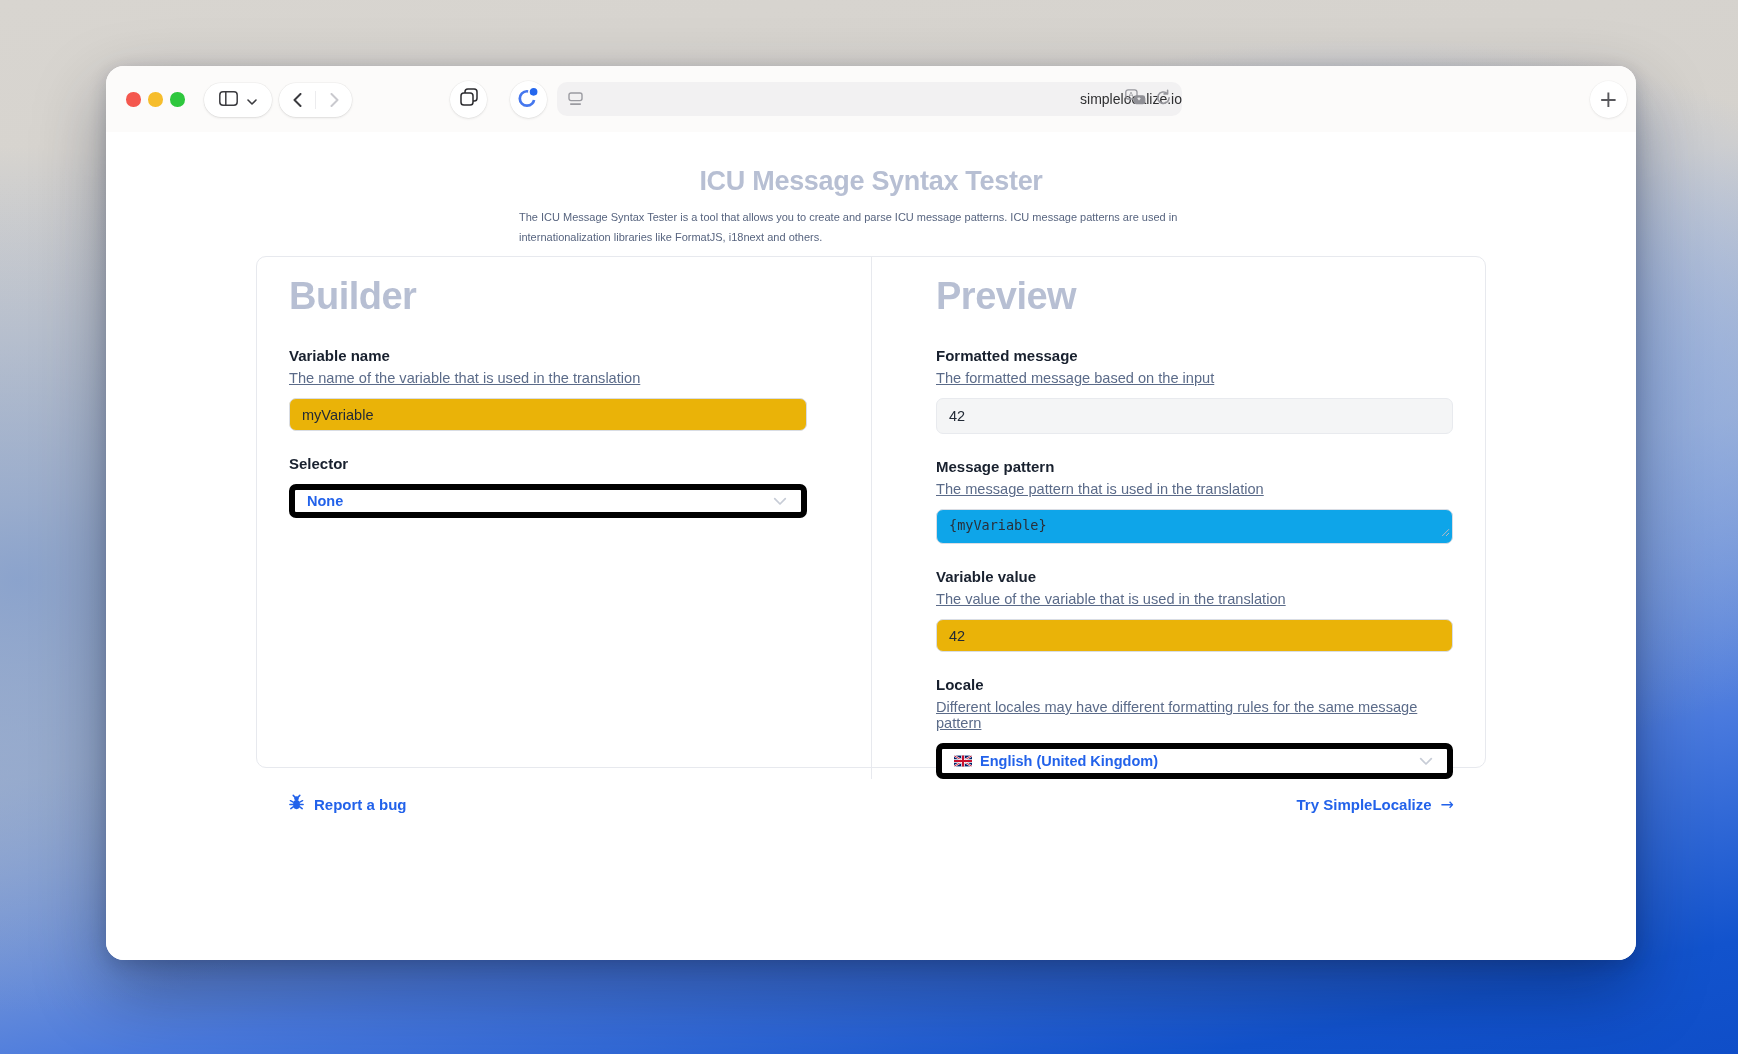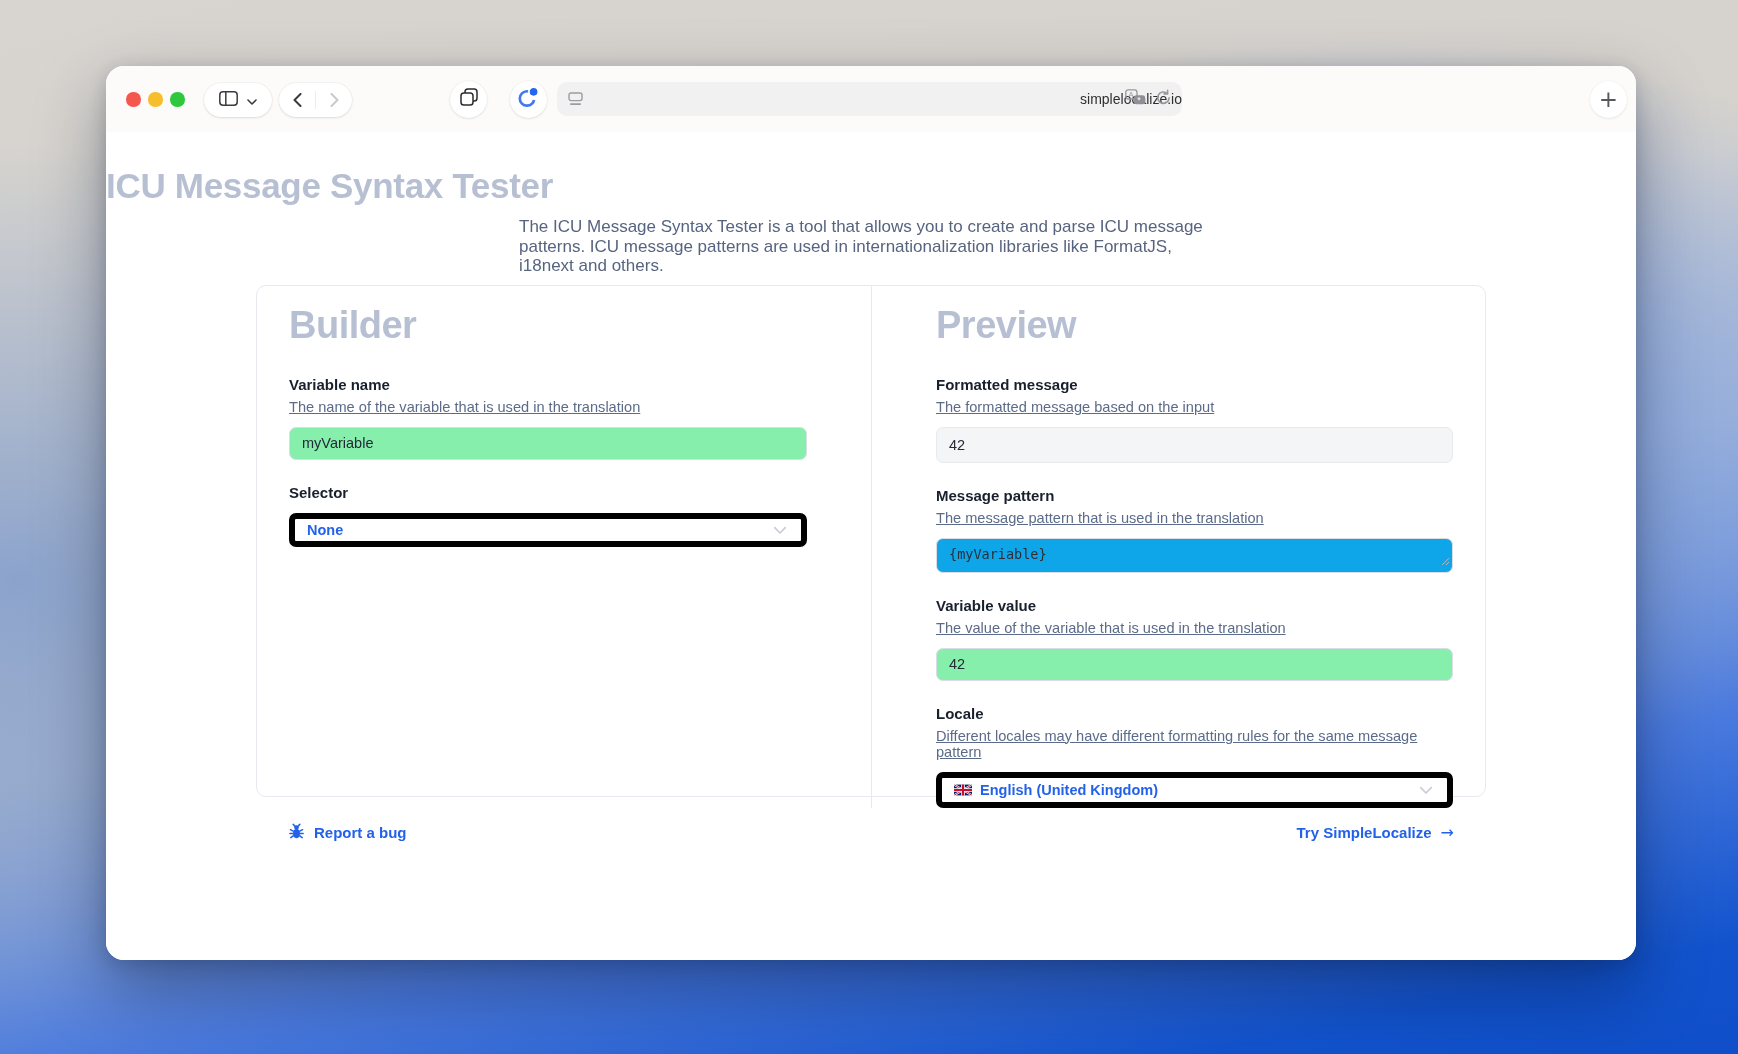--- a/index.html
+++ b/index.html
@@ -56,26 +56,26 @@
     background:#f2f1f2; border-radius:10px; display:flex; align-items:center;
   }
   .urlbar .left-ico { position:absolute; left:11px; top:10px; }
   .url-text { flex:1; text-align:right; font-size:14px; color:#2f2f31; }
   .url-right { position:absolute; right:10px; top:0; height:34px; display:flex; align-items:center; gap:9px; }
 
   
   .content { height:828px; background:#fff; }
 
   .page-title {
-    padding-top:34px; text-align:left;
-    font-size:35px; font-weight:700; letter-spacing:-0.3px; color:#b7bfd3;
+    padding-top:34px; text-align:center;
+    font-size:27px; font-weight:700; letter-spacing:-0.3px; color:#b7bfd3;
   }
   .page-subtitle {
     width:704px; margin:11px auto 0; text-align:left;
-    font-size:17px; line-height:19.5px; color:#57647f;
+    font-size:11px; line-height:19.5px; color:#57647f;
   }
 
   .card {
     width:1230px; height:512px; margin:9px auto 0;
     border:1px solid #e7e9ee; border-radius:10px;
     display:grid; grid-template-columns:1fr 1fr;
   }
   .panel-left  { padding:10px 64px 0 32px; }
   .panel-right { padding:10px 32px 0 64px; border-left:1px solid #e7e9ee; }
 
@@ -83,21 +83,21 @@
 
   .field { margin-top:24px; }
   .field.first { margin-top:29px; }
   .f-label { font-size:15px; font-weight:700; color:#18202e; }
   .f-desc  { margin-top:6px; font-size:14.6px; color:#5b6b89;text-decoration:underline; }
 
   .text-input {
     margin-top:12px; width:100%; height:33px;
     border:1px solid #d9dde4; border-radius:7px; padding:0 12px;
     font-family:"Liberation Sans", sans-serif; font-size:14.5px; color:#222a36;
-    background:#86efac; outline:none; display:block;
+    background:#eab308; outline:none; display:block;
   }
   .readonly-box {
     margin-top:12px; width:100%; height:36px;
     background:#f4f5f6; border:1px solid #e8eaee; border-radius:7px;
     display:flex; align-items:center; padding:0 12px;
     font-size:14.5px; color:#222a36;
   }
   .textarea-wrap { position:relative; margin-top:12px; }
   .mono-area {
     width:100%; height:35px; resize:none; display:block;

